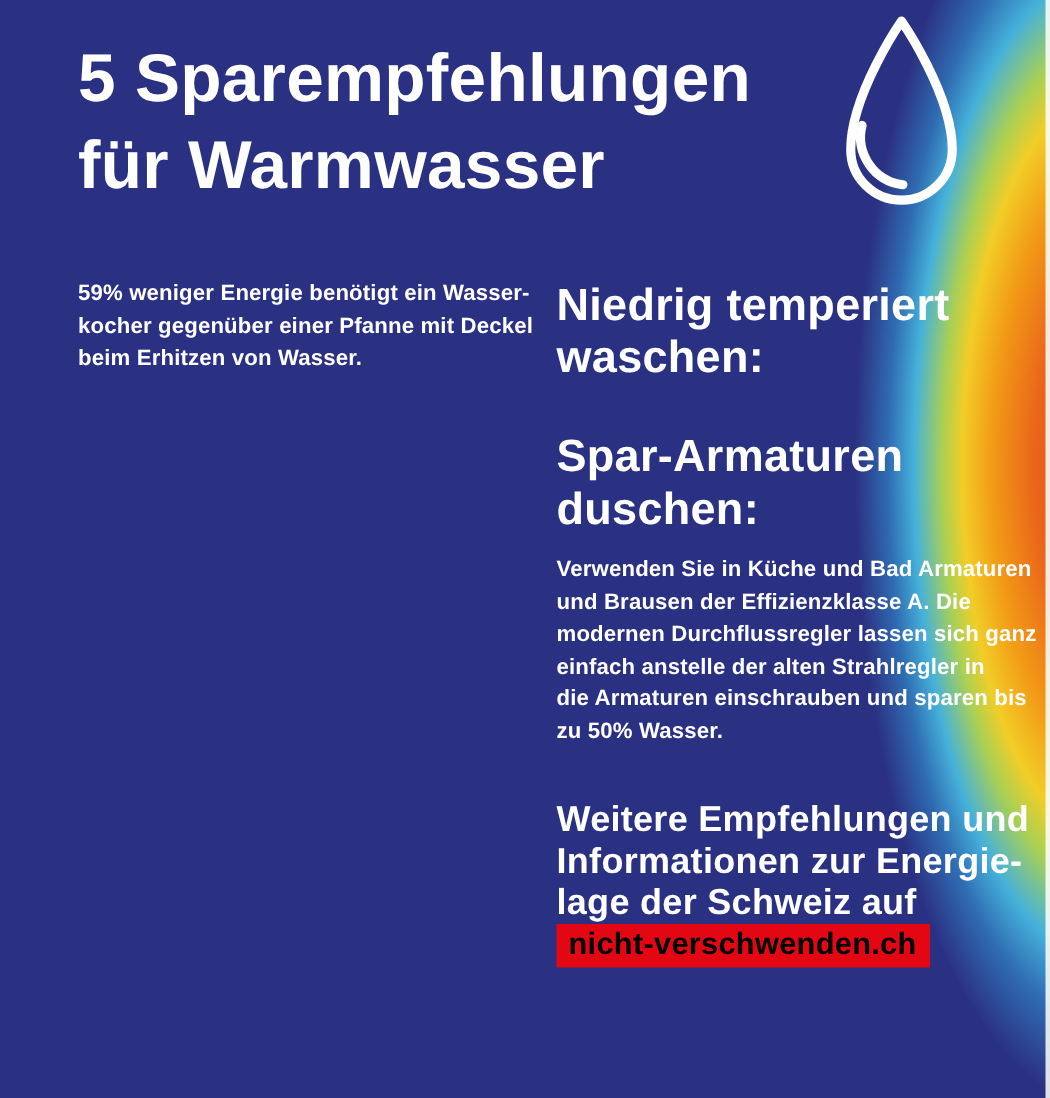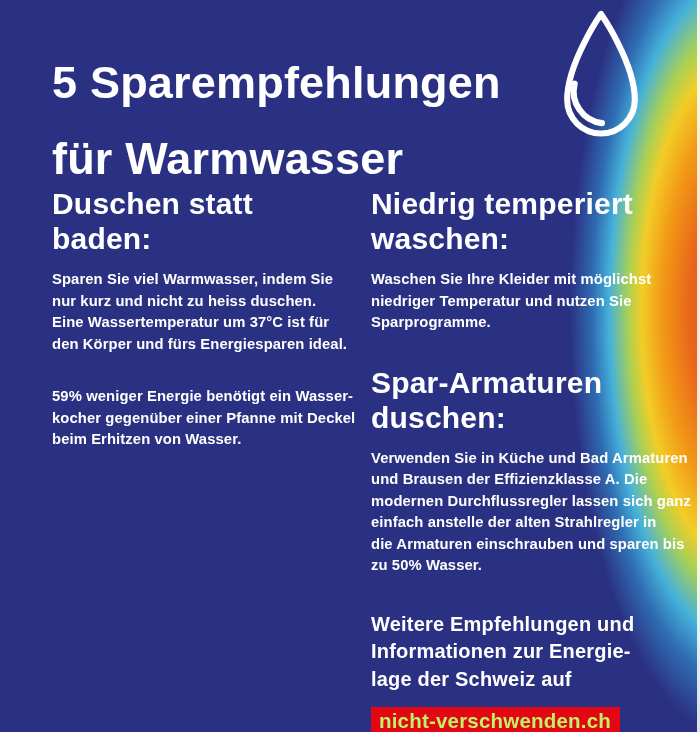--- a/index.html
+++ b/index.html
@@ -16,22 +16,22 @@
         var(--grad-amber) 46%,
         var(--grad-yellow) 58%,
         var(--grad-green) 66%,
         var(--grad-cyan) 77%,
         var(--grad-blue) 87%,
         var(--bg) 100%),
       var(--bg,#2b3182);
   }
 
   .title {
-    position:absolute; left:52px; top:45px;
-    font-size:45px; line-height:76px; font-weight:700;
+    position:absolute; left:52px; top:23px;
+    font-size:45px; line-height:58px; font-weight:700;
     letter-spacing:0.2px; white-space:pre;
   }
 
   .drop-icon { position:absolute; left:554px; top:8px; }
 
   .col { position:absolute; top:186px; }
   .col-left  { left:52px;  width:330px; }
   .col-right { left:371px; width:305px; }
 
   .tip + .tip { margin-top:31px; }
@@ -39,26 +39,26 @@
     font-size:30px; line-height:35px; font-weight:700;
     white-space:pre; letter-spacing:0.2px; margin-bottom:13px;
   }
   .tip-body {
     font-size:14.8px; line-height:21.5px; font-weight:600;
     white-space:pre; letter-spacing:0.1px;
   }
 
   .footer { margin-top:34px; }
   .footer-text {
-    font-size:20px; line-height:27.5px; font-weight:700;
+    font-size:24px; line-height:27.5px; font-weight:700;
     white-space:pre; letter-spacing:0.2px;
   }
   .footer-link {
-    display:inline-block; margin-top:14px;
-    background:var(--accent-red,#e30613); color:#bef264;
+    display:inline-block; margin-top:0;
+    background:var(--accent-red,#e30613); color:#000000;
     font-size:20.5px; line-height:22px; font-weight:700;
     padding:3px 9px 4px 8px; letter-spacing:0.2px;
     text-decoration:none; cursor:pointer;
   }
 
   .right-edge {
     position:absolute; top:0; right:0; width:3px; height:732px;
     background:#ffffff; opacity:0.85;
   }
 </style>
@@ -72,41 +72,30 @@
 
   <div class="drop-icon">
     <svg width="94" height="140" viewBox="0 0 100 148" aria-hidden="true">
       <path d="M50 6 C 50 6 14 58 14 97 A 36 36 0 0 0 86 97 C 86 58 50 6 50 6 Z" fill="none" stroke="#ffffff" stroke-width="6.5" stroke-linejoin="round"></path>
       <path d="M22 80 A 34 34 0 0 0 51 122" fill="none" stroke="#ffffff" stroke-width="6.5" stroke-linecap="round"></path>
     </svg>
   </div>
 
   <div class="col col-left">
     <section class="tip">
-      <h2 class="tip-heading">Duschen statt
-baden:</h2>
-      <p class="tip-body">Sparen Sie viel Warmwasser, indem Sie
-nur kurz und nicht zu heiss duschen.
-Eine Wassertemperatur um 37°C ist für
-den Körper und fürs Energiesparen ideal.</p>
-    </section>
-    <section class="tip">
       <p class="tip-body">59% weniger Energie benötigt ein Wasser-
 kocher gegenüber einer Pfanne mit Deckel
 beim Erhitzen von Wasser.</p>
     </section>
   </div>
 
   <div class="col col-right">
     <section class="tip">
       <h2 class="tip-heading">Niedrig temperiert
 waschen:</h2>
-      <p class="tip-body">Waschen Sie Ihre Kleider mit möglichst
-niedriger Temperatur und nutzen Sie
-Sparprogramme.</p>
     </section>
     <section class="tip">
       <h2 class="tip-heading">Spar-Armaturen
 duschen:</h2>
       <p class="tip-body">Verwenden Sie in Küche und Bad Armaturen
 und Brausen der Effizienzklasse A. Die
 modernen Durchflussregler lassen sich ganz
 einfach anstelle der alten Strahlregler in
 die Armaturen einschrauben und sparen bis
 zu 50% Wasser.</p>

